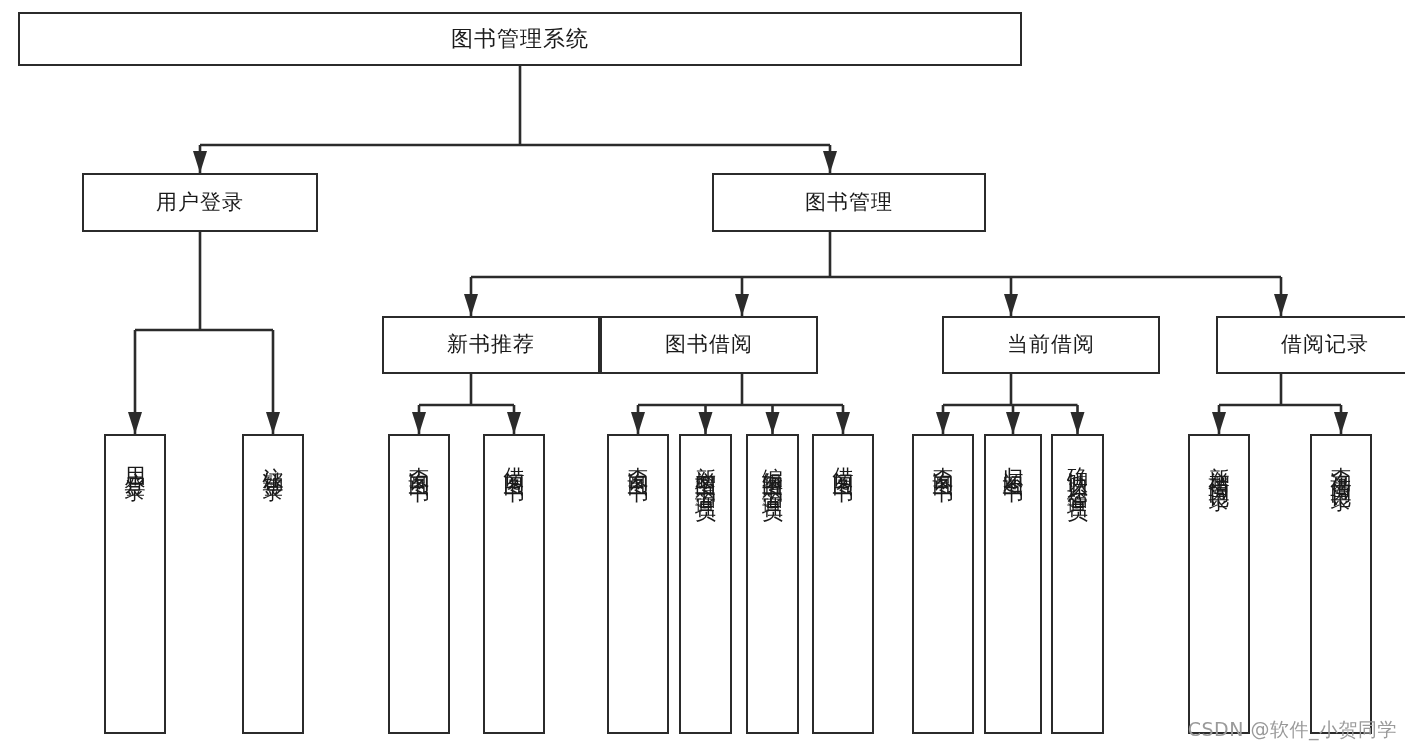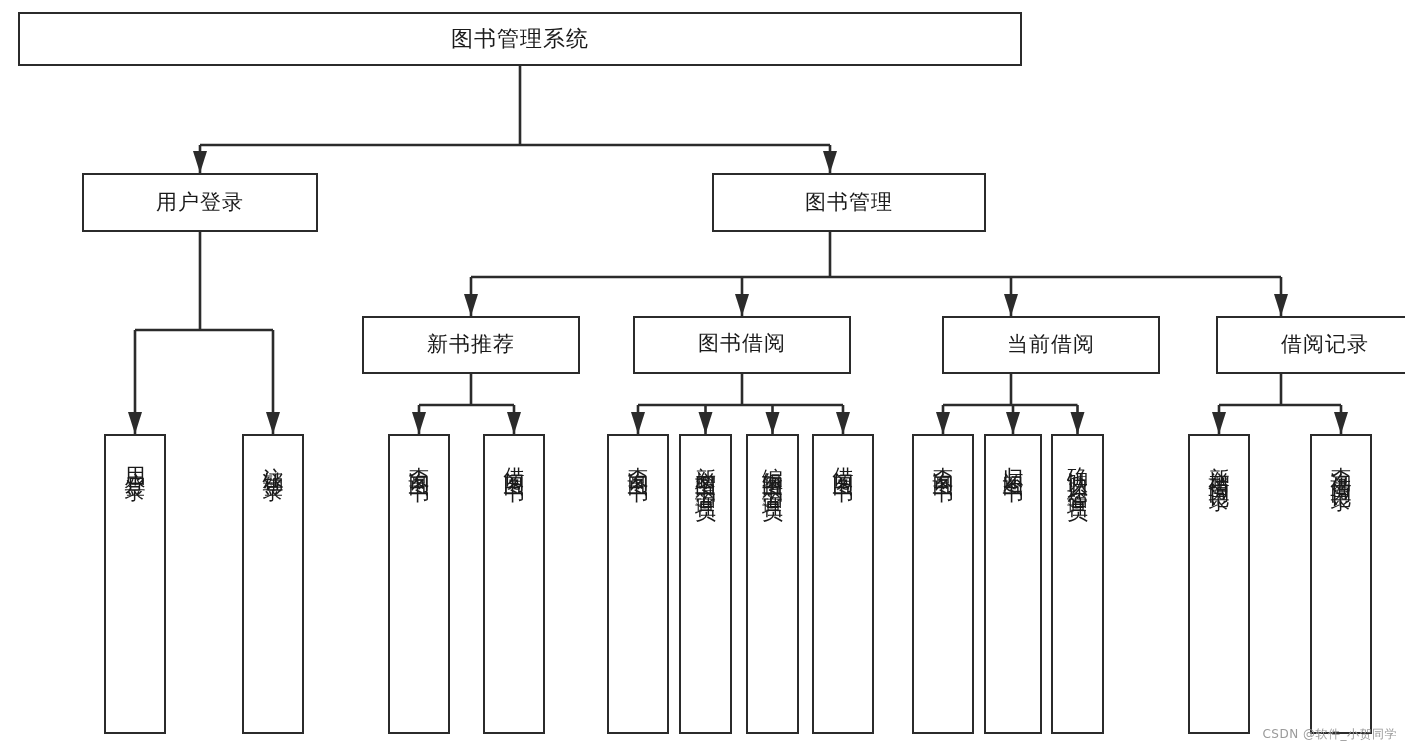--- a/index.html
+++ b/index.html
@@ -56,21 +56,21 @@
     line-height: 1.05;
     white-space: nowrap;
   }
   .node.root .node-label {
     font-size: 22px;
   }
   .watermark {
     position: absolute;
     right: 8px;
     bottom: 4px;
-    font-size: 12px;
+    font-size: 19px;
     color: #9a9a9a;
     letter-spacing: 0.5px;
     white-space: nowrap;
     user-select: none;
   }
 </style>
 </head>
 <body>
 
 <div id="canvas">
@@ -131,24 +131,24 @@
   <div id="nodes">
       <div class="node horiz root" style="left: 18px; top: 12px; width: 1004px; height: 54px;">
         <span class="node-label">图书管理系统</span>
       </div>
       <div class="node horiz" style="left: 82px; top: 173px; width: 236px; height: 59px;">
         <span class="node-label">用户登录</span>
       </div>
       <div class="node horiz" style="left: 712px; top: 173px; width: 274px; height: 59px;">
         <span class="node-label">图书管理</span>
       </div>
-      <div class="node horiz" style="left: 362px; top: 316px; width: 218px; height: 58px;">
+      <div class="node horiz" style="left: 382px; top: 316px; width: 218px; height: 58px;">
         <span class="node-label">新书推荐</span>
       </div>
-      <div class="node horiz" style="left: 633px; top: 316px; width: 218px; height: 58px; font-family: Liberation Mono, monospace;">
+      <div class="node horiz" style="left: 600px; top: 316px; width: 218px; height: 58px;">
         <span class="node-label">图书借阅</span>
       </div>
       <div class="node horiz" style="left: 942px; top: 316px; width: 218px; height: 58px;">
         <span class="node-label">当前借阅</span>
       </div>
       <div class="node horiz" style="left: 1216px; top: 316px; width: 218px; height: 58px;">
         <span class="node-label">借阅记录</span>
       </div>
       <div class="node vert" style="left: 104px; top: 434px; width: 62px; height: 300px;">
         <span class="node-label">用户登录</span>

